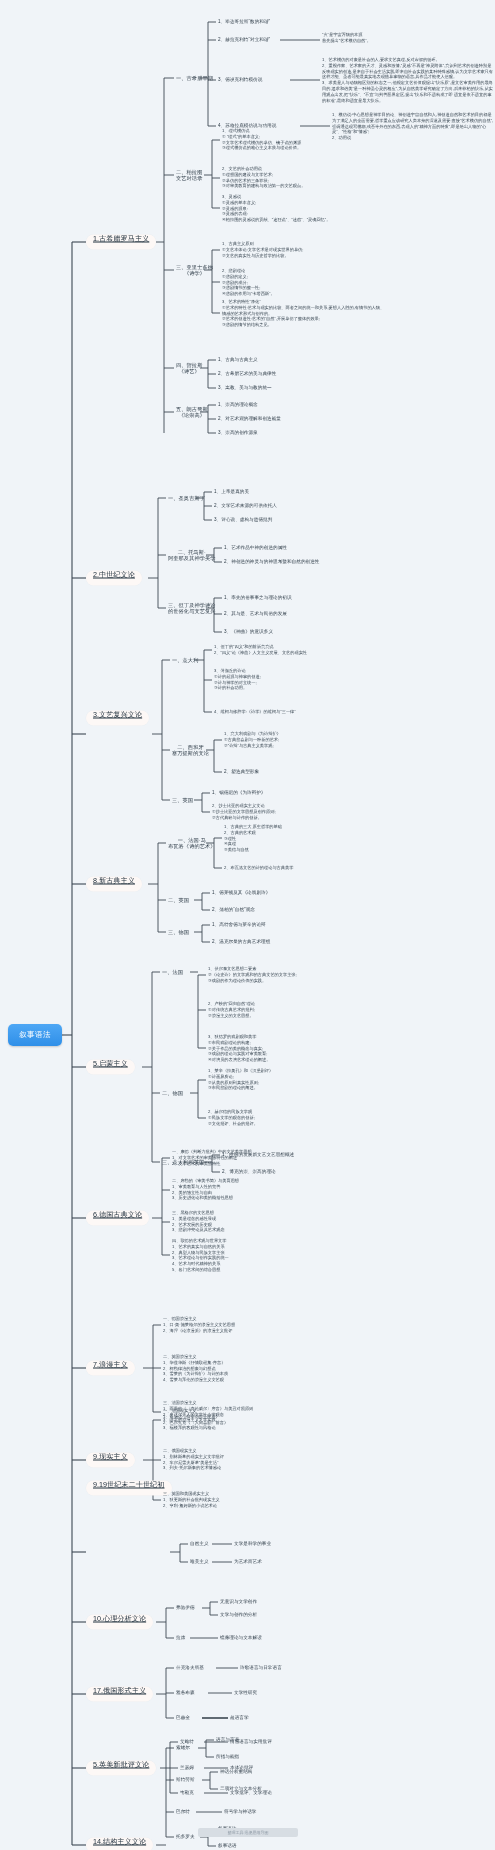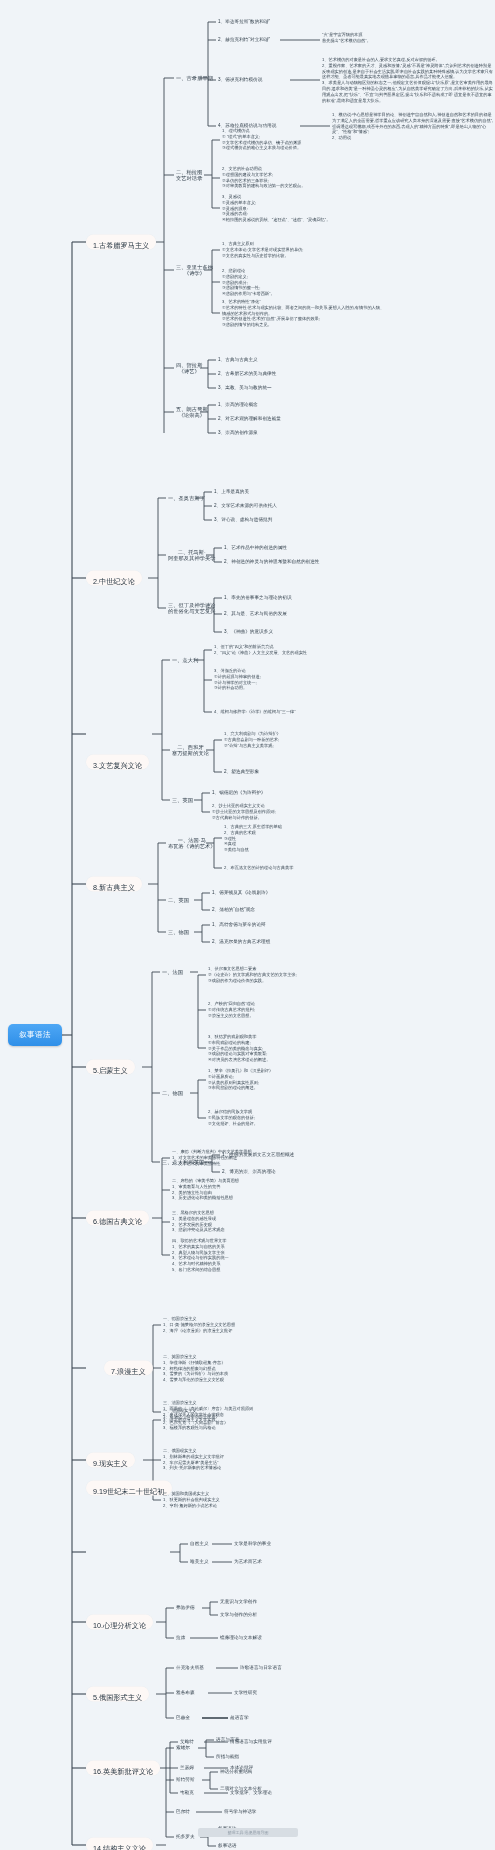--- a/index.html
+++ b/index.html
@@ -29,24 +29,25 @@
     letter-spacing:.4px;
     box-shadow:0 1px 2px rgba(0,0,0,.18);
   }
   
   .lv1{
     background:#fdf8f6;
     border-radius:9px;
     color:#23323f;
     font-size:7.2px;
     height:15px;
-    display:flex;align-items:flex-end;justify-content:center;
+    display:flex;align-items:flex-start;justify-content:center;
     padding:0 7px;
     box-shadow:0 0 0 .5px rgba(0,0,0,.02);
     transform:translateY(-50%);
+    text-decoration:underline;
   }
   
   .lv2{
     color:#2b3945;
     font-size:5.2px;
     transform:translateY(-50%);
     letter-spacing:.1px;
   }
   
   .lv3{
@@ -287,30 +288,30 @@
         <path d="M208 1829 V1846"></path>
         <path d="M208 1829 H216"></path>
         <path d="M208 1846 H216"></path>
     </g>
   </svg>
 
   <div class="node root"><span>叙事语法</span></div>
 
   <div class="node lv1" style="left:86px;top:242px;"><span>1.古希腊罗马主义</span></div>
   <div class="node lv1" style="left:86px;top:578px;"><span>2.中世纪文论</span></div>
-  <div class="node lv1" style="left:86px;top:762px;"><span>3.文艺复兴文论</span></div>
+  <div class="node lv1" style="left:86px;top:718px;"><span>3.文艺复兴文论</span></div>
   <div class="node lv1" style="left:86px;top:884px;"><span>8.新古典主义</span></div>
   <div class="node lv1" style="left:86px;top:1067px;"><span>5.启蒙主义</span></div>
   <div class="node lv1" style="left:86px;top:1218px;"><span>6.德国古典文论</span></div>
-  <div class="node lv1" style="left:86px;top:1368px;margin-left:18px;"><span>7.浪漫主义</span></div>
+  <div class="node lv1" style="left:86px;top:1368px;"><span>7.浪漫主义</span></div>
   <div class="node lv1" style="left:86px;top:1460px;"><span>9.现实主义</span></div>
   <div class="node lv1" style="left:86px;top:1488px;"><span>9.19世纪末二十世纪初</span></div>
   <div class="node lv1" style="left:86px;top:1622px;"><span>10.心理分析文论</span></div>
-  <div class="node lv1" style="left:86px;top:1694px;"><span>5.俄国形式主义</span></div>
-  <div class="node lv1" style="left:86px;top:1768px;"><span>16.英美新批评文论</span></div>
+  <div class="node lv1" style="left:86px;top:1694px;"><span>17.俄国形式主义</span></div>
+  <div class="node lv1" style="left:86px;top:1768px;"><span>5.英美新批评文论</span></div>
   <div class="node lv1" style="left:86px;top:1845px;"><span>14.结构主义文论</span></div>
 
   <div class="node lv2" style="left:176px;top:78px;"><span>一、古希腊早期</span></div>
   <div class="node lv2" style="left:176px;top:175px;white-space:pre-line;text-align:center;"><span>二、柏拉图
 文艺对话录</span></div>
   <div class="node lv2" style="left:176px;top:270px;white-space:pre-line;text-align:center;"><span>三、亚里士多德
 《诗学》</span></div>
   <div class="node lv2" style="left:176px;top:368px;white-space:pre-line;text-align:center;"><span>四、贺拉斯
 《诗艺》</span></div>
   <div class="node lv2" style="left:176px;top:412px;white-space:pre-line;text-align:center;"><span>五、朗吉弩斯

